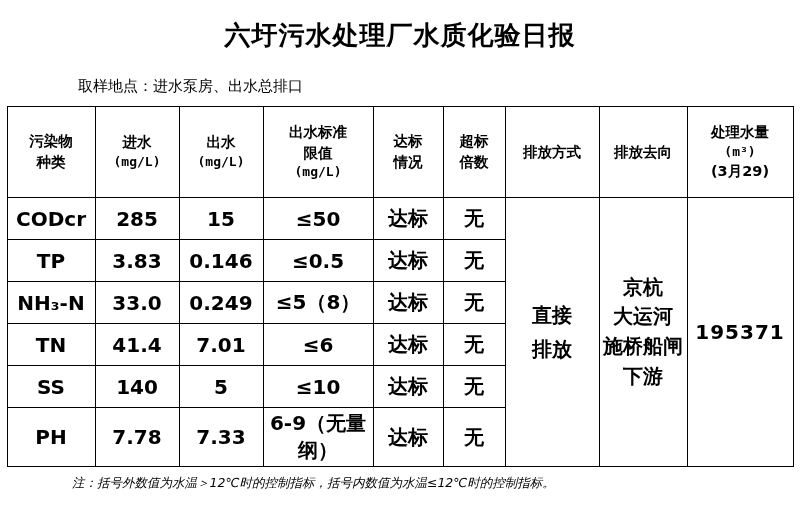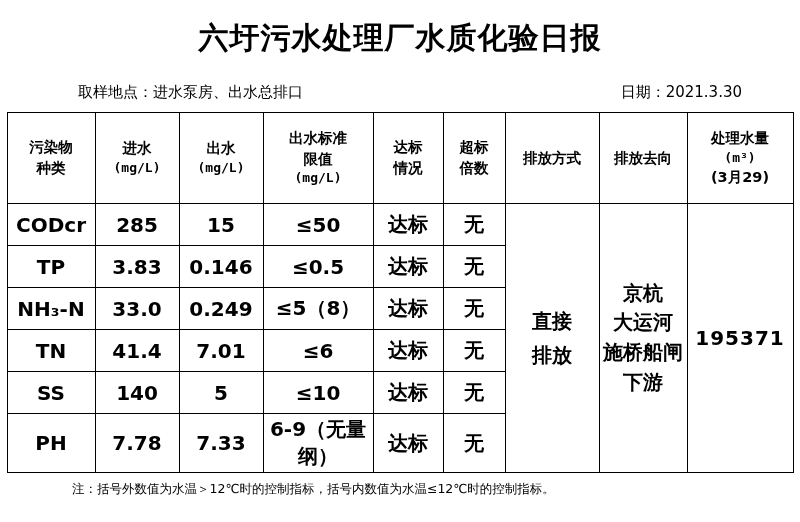--- a/index.html
+++ b/index.html
@@ -15,21 +15,21 @@
     overflow: hidden;
   }
   .page {
     position: relative;
     width: 800px;
     height: 522px;
     box-sizing: border-box;
   }
   .title {
     text-align: center;
-    font-size: 30px;
+    font-size: 26px;
     font-weight: bold;
     letter-spacing: 1px;
     padding-top: 18px;
     padding-bottom: 6px;
     font-family: Liberation Mono, monospace;
   }
   .subhead {
     display: flex;
     justify-content: space-between;
     align-items: flex-end;
@@ -110,32 +110,32 @@
     font-family: "DejaVu Sans", "Liberation Sans", sans-serif;
     font-size: 25px;
     font-weight: bold;
     letter-spacing: 1px;
   }
   .note {
     padding: 8px 20px 0 72px;
     font-size: 12.5px;
     font-family: "DejaVu Sans", "Liberation Sans", sans-serif;
     white-space: nowrap;
+    font-style: italic;
   }
 </style>
 </head>
 <body>
 
 <div class="page">
 
   <div class="title">六圩污水处理厂水质化验日报</div>
 
   <div class="subhead">
     <div class="loc">取样地点：进水泵房、出水总排口</div>
-    <div class="date">日期：2021.3.30</div>
   </div>
 
   <table class="report">
     <colgroup>
       <col style="width:88px">
       <col style="width:84px">
       <col style="width:84px">
       <col style="width:110px">
       <col style="width:70px">
       <col style="width:62px">

